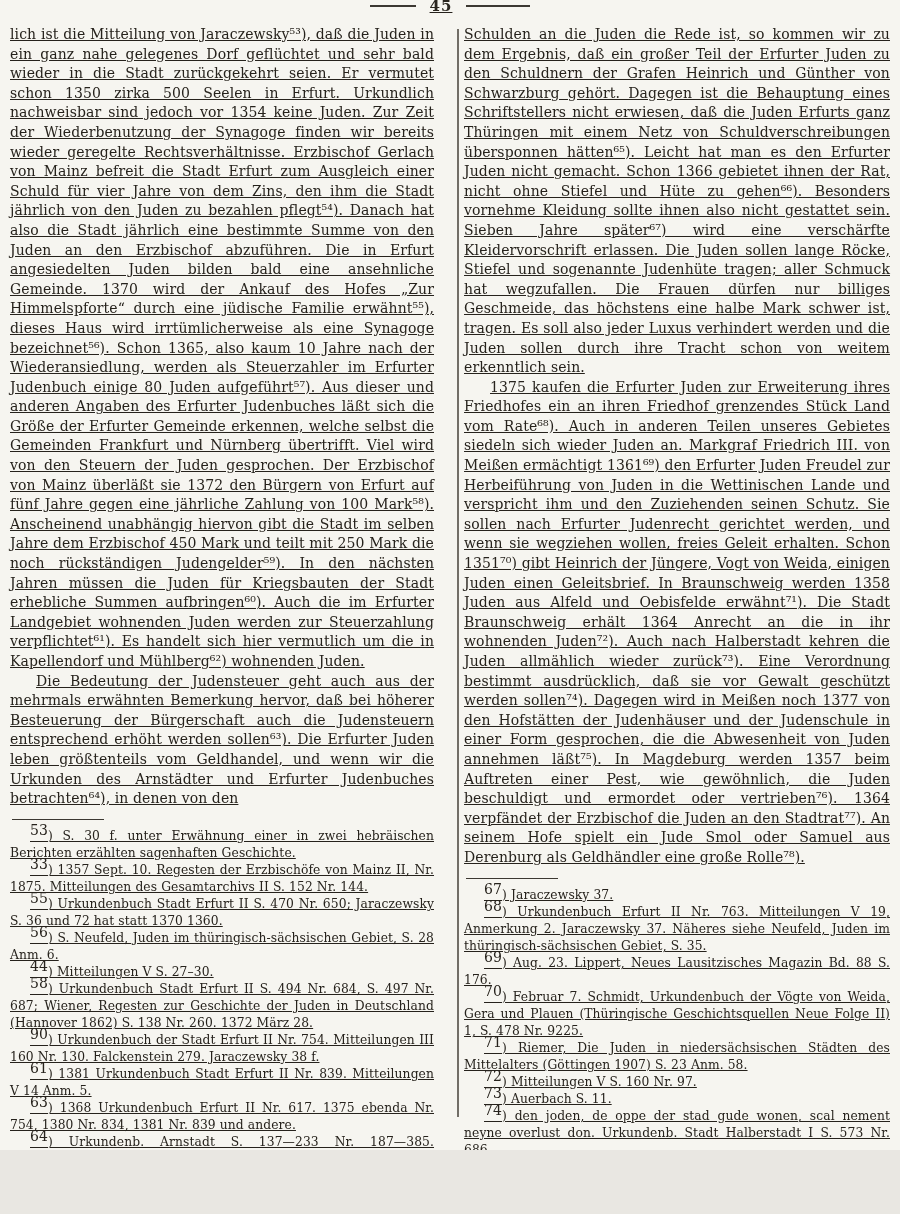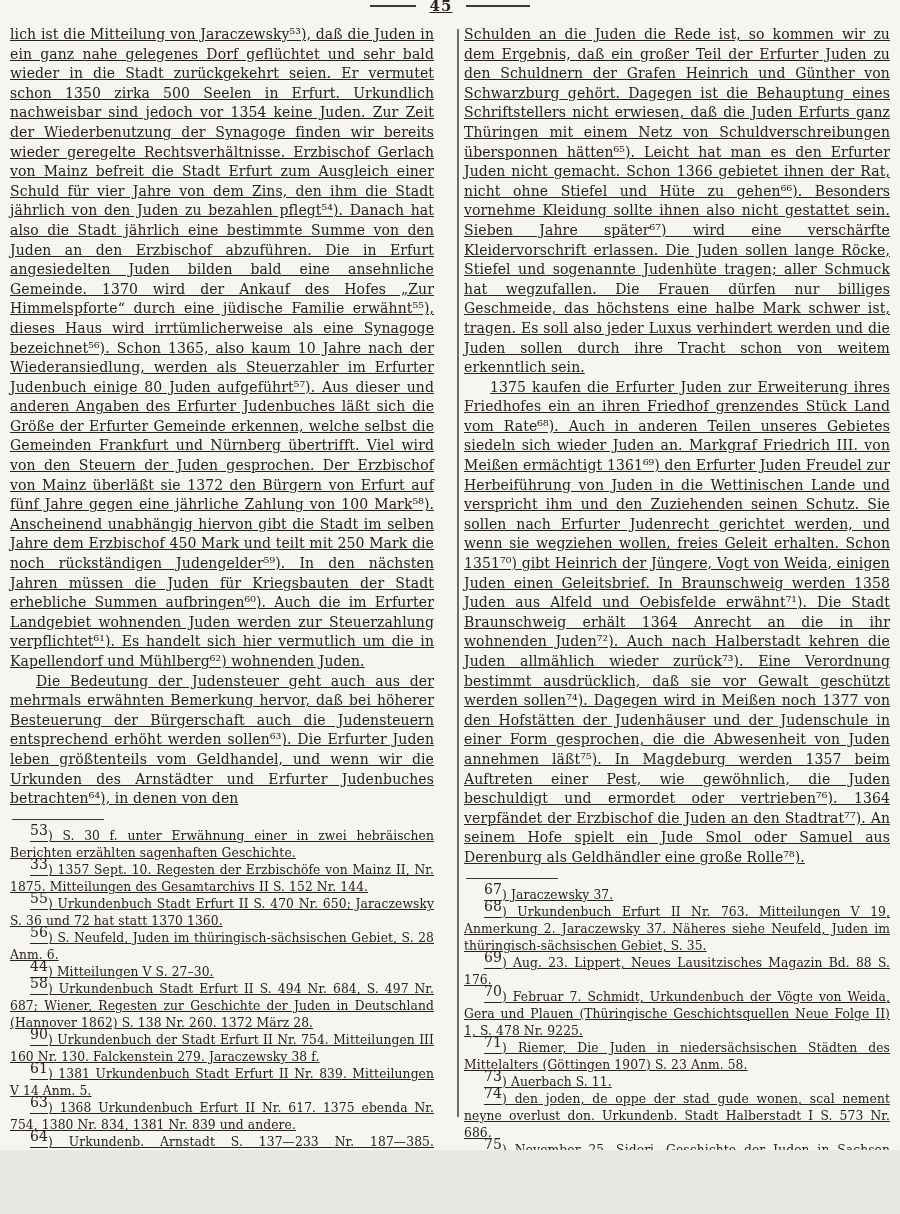--- a/index.html
+++ b/index.html
@@ -115,20 +115,21 @@
           <p class="para">Schulden an die Juden die Rede ist, so kommen wir zu dem Ergebnis, daß ein großer Teil der Erfurter Juden zu den Schuldnern der Grafen Heinrich und Günther von Schwarzburg gehört. Dagegen ist die Behauptung eines Schriftstellers nicht erwiesen, daß die Juden Erfurts ganz Thüringen mit einem Netz von Schuldverschreibungen übersponnen hätten⁶⁵). Leicht hat man es den Erfurter Juden nicht gemacht. Schon 1366 gebietet ihnen der Rat, nicht ohne Stiefel und Hüte zu gehen⁶⁶). Besonders vornehme Kleidung sollte ihnen also nicht gestattet sein. Sieben Jahre später⁶⁷) wird eine verschärfte Kleidervorschrift erlassen. Die Juden sollen lange Röcke, Stiefel und sogenannte Judenhüte tragen; aller Schmuck hat wegzufallen. Die Frauen dürfen nur billiges Geschmeide, das höchstens eine halbe Mark schwer ist, tragen. Es soll also jeder Luxus verhindert werden und die Juden sollen durch ihre Tracht schon von weitem erkenntlich sein.</p>
           <p class="para indent">1375 kaufen die Erfurter Juden zur Erweiterung ihres Friedhofes ein an ihren Friedhof grenzendes Stück Land vom Rate⁶⁸). Auch in anderen Teilen unseres Gebietes siedeln sich wieder Juden an. Markgraf Friedrich III. von Meißen ermächtigt 1361⁶⁹) den Erfurter Juden Freudel zur Herbeiführung von Juden in die Wettinischen Lande und verspricht ihm und den Zuziehenden seinen Schutz. Sie sollen nach Erfurter Judenrecht gerichtet werden, und wenn sie wegziehen wollen, freies Geleit erhalten. Schon 1351⁷⁰) gibt Heinrich der Jüngere, Vogt von Weida, einigen Juden einen Geleitsbrief. In Braunschweig werden 1358 Juden aus Alfeld und Oebisfelde erwähnt⁷¹). Die Stadt Braunschweig erhält 1364 Anrecht an die in ihr wohnenden Juden⁷²). Auch nach Halberstadt kehren die Juden allmählich wieder zurück⁷³). Eine Verordnung bestimmt ausdrücklich, daß sie vor Gewalt geschützt werden sollen⁷⁴). Dagegen wird in Meißen noch 1377 von den Hofstätten der Judenhäuser und der Judenschule in einer Form gesprochen, die die Abwesenheit von Juden annehmen läßt⁷⁵). In Magdeburg werden 1357 beim Auftreten einer Pest, wie gewöhnlich, die Juden beschuldigt und ermordet oder vertrieben⁷⁶). 1364 verpfändet der Erzbischof die Juden an den Stadtrat⁷⁷). An seinem Hofe spielt ein Jude Smol oder Samuel aus Derenburg als Geldhändler eine große Rolle⁷⁸).</p>
         </div>
       <div class="fn-separator"></div>
       <div class="footnotes">
           <p class="footnote"><sup>67</sup>) Jaraczewsky 37.</p>
           <p class="footnote"><sup>68</sup>) Urkundenbuch Erfurt II Nr. 763. Mitteilungen V 19, Anmerkung 2. Jaraczewsky 37. Näheres siehe Neufeld, Juden im thüringisch-sächsischen Gebiet, S. 35.</p>
           <p class="footnote"><sup>69</sup>) Aug. 23. Lippert, Neues Lausitzisches Magazin Bd. 88 S. 176.</p>
           <p class="footnote"><sup>70</sup>) Februar 7. Schmidt, Urkundenbuch der Vögte von Weida, Gera und Plauen (Thüringische Geschichtsquellen Neue Folge II) 1, S. 478 Nr. 9225.</p>
           <p class="footnote"><sup>71</sup>) Riemer, Die Juden in niedersächsischen Städten des Mittelalters (Göttingen 1907) S. 23 Anm. 58.</p>
+          <p class="footnote"><sup>72</sup>) Mitteilungen V S. 160 Nr. 97.</p>
           <p class="footnote"><sup>73</sup>) Auerbach S. 11.</p>
           <p class="footnote"><sup>74</sup>) den joden, de oppe der stad gude wonen, scal nement neyne overlust don. Urkundenb. Stadt Halberstadt I S. 573 Nr. 686.</p>
           <p class="footnote"><sup>75</sup>) November 25. Sidori, Geschichte der Juden in Sachsen (Leipzig 1840) Beilage 5 S. 146. Codex dipl. Sax. Reg. II 4, Nr. 53. Vielleicht haben sich nach 1349 Juden überhaupt nicht mehr in Meißen angesiedelt. So Levy, Geschichte der Juden in Sachsen (Berlin 1900) S. 30.</p>
         </div>
     </div>
 
   </div>
 </div>
 
 </body></html>

